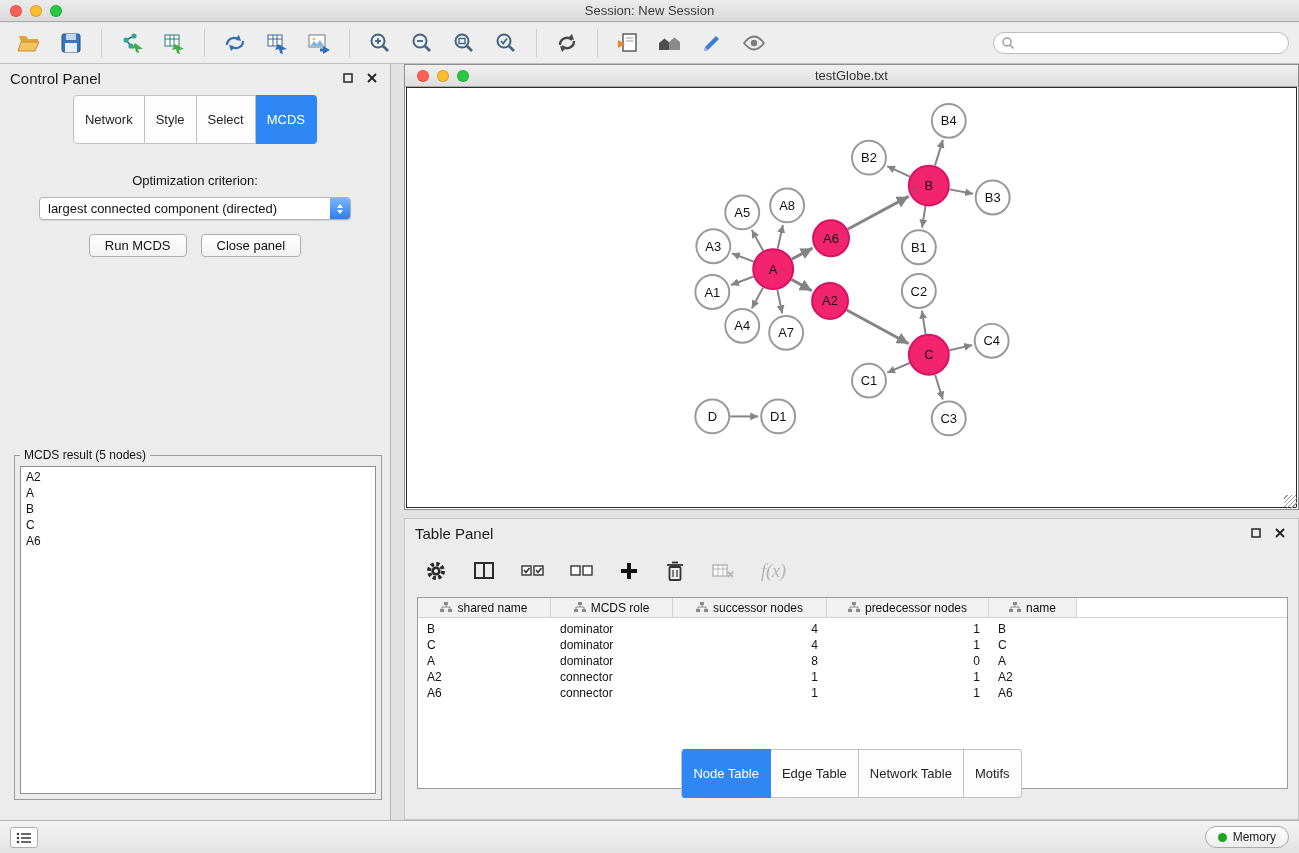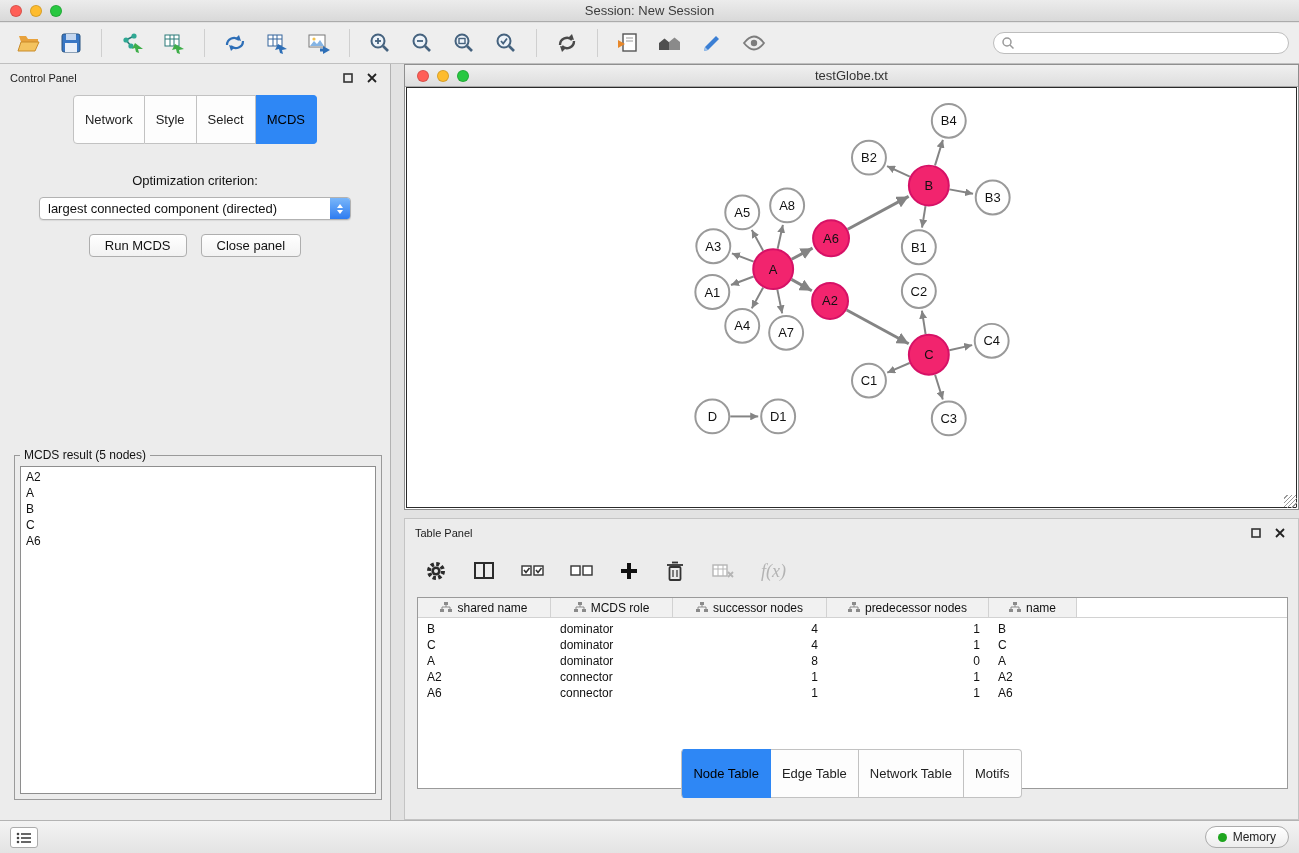--- a/index.html
+++ b/index.html
@@ -18,33 +18,33 @@
   .toolbar { position:absolute; top:23px; left:0; width:100%; height:41px; background:#eeeeee;
     border-bottom:1px solid #bfbfbf; display:flex; align-items:center; padding:0 10px; gap:4px; }
   .tbtn { width:38px; height:32px; display:flex; align-items:center; justify-content:center; cursor:default; }
   .tsep { width:1px; height:28px; background:#cfcfcf; margin:0 7px; }
   .searchbox { margin-left:auto; position:relative; width:296px; height:22px; }
   .searchbox input { width:100%; height:100%; border:1px solid #bdbdbd; border-radius:11px;
     background:#fff; padding-left:26px; font-size:12px; outline:none; }
   .search-mag { position:absolute; left:8px; top:4px; }
 
   
-  .panel-header { height:28px; display:flex; align-items:center; padding:0 10px; font-size:11px; color:#1c1c1c; }
+  .panel-header { height:28px; display:flex; align-items:center; padding:0 10px; font-size:15px; color:#1c1c1c; }
   .panel-header .spacer { flex:1; }
   .win-btn { width:16px; height:16px; display:flex; align-items:center; justify-content:center; margin-left:8px; }
 
   
   .control-panel { position:absolute; left:0; top:64px; width:391px; height:757px;
     background:#ececec; border-right:1px solid #b2b2b2; }
   .tabs-strip { display:flex; justify-content:center; padding:3px 0 5px 0; }
   .seg { font-size:13px; padding:16px 11px; background:#fdfdfd; border:1px solid #c2c2c2;
     border-left:none; color:#222; cursor:default; }
   .seg:first-child { border-left:1px solid #c2c2c2; border-radius:4px 0 0 4px; }
   .seg:last-child { border-radius:0 4px 4px 0; }
-  .seg-active { background:#2e87f5; border-color:#2e87f5; color:#000000; }
+  .seg-active { background:#2e87f5; border-color:#2e87f5; color:#ffffff; }
   .opt-label { text-align:center; margin-top:24px; font-size:13px; color:#111; }
   .dropdown { margin:9px auto 0 auto; width:312px; height:23px; background:#fff; border:1px solid #b2b2b2;
     border-radius:4px; position:relative; display:flex; align-items:center; font-size:13px;
     padding-left:8px; box-shadow:0 1px 1px rgba(0,0,0,.08); color:#111; }
   .dd-stepper { position:absolute; right:0; top:0; bottom:0; width:20px;
     background:linear-gradient(#79b6fa,#2e7cf0); border-radius:0 3px 3px 0;
     display:flex; flex-direction:column; align-items:center; justify-content:center; gap:2px; }
   .tri-up { width:0; height:0; border-left:3.5px solid transparent; border-right:3.5px solid transparent; border-bottom:4.5px solid #fff; }
   .tri-dn { width:0; height:0; border-left:3.5px solid transparent; border-right:3.5px solid transparent; border-top:4.5px solid #fff; }
   .btn-row { display:flex; justify-content:center; gap:14px; margin-top:14px; }

